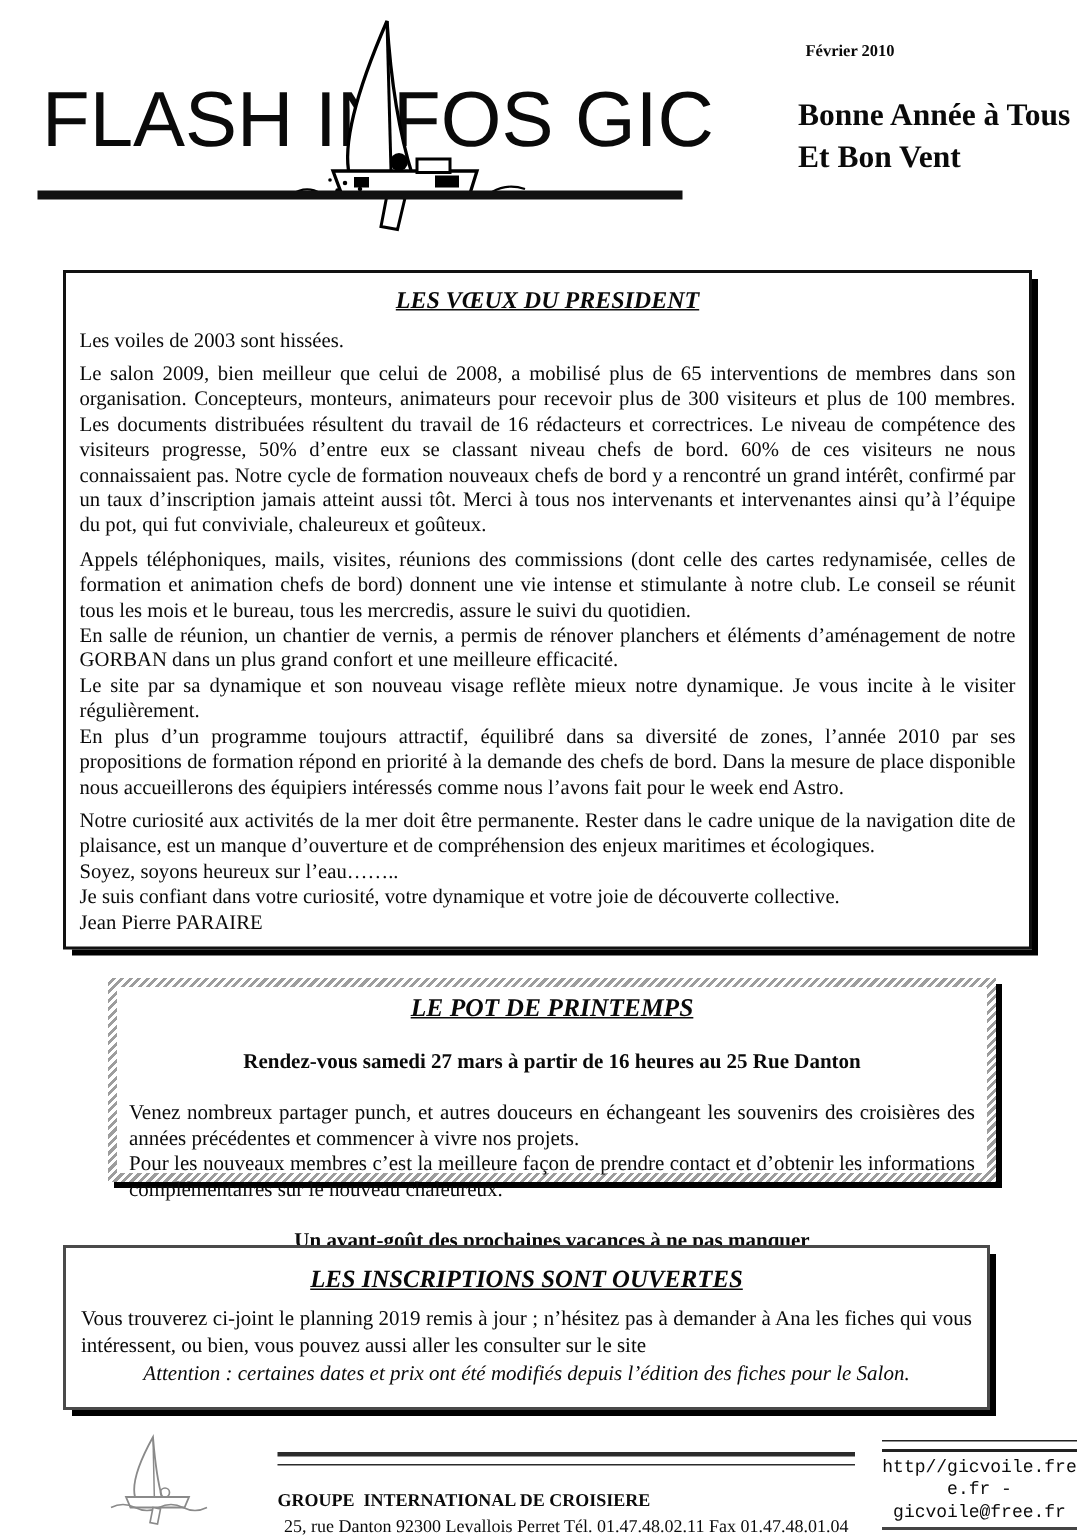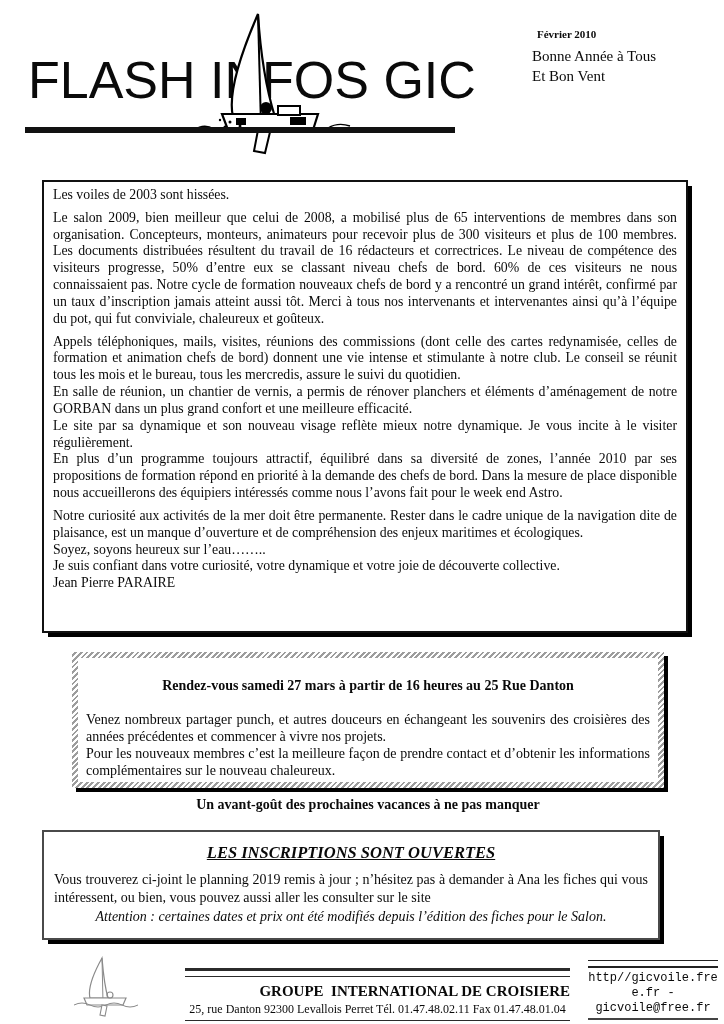--- a/index.html
+++ b/index.html
@@ -10,21 +10,21 @@
   
   .masthead{position:absolute;left:0;top:0;width:724px;height:160px;}
   .logo-text{
     position:absolute;left:28px;top:50px;
     font-family:"Liberation Sans", sans-serif;
     font-size:52px;font-weight:400;letter-spacing:0px;color:#0a0a0a;white-space:nowrap;
   }
   .masthead-rule{position:absolute;left:25px;top:127px;width:430px;height:6px;background:#111;}
   .boat-logo{position:absolute;left:192px;top:10px;width:160px;height:145px;}
   .issue-date{position:absolute;left:537px;top:28px;font-size:11px;font-weight:bold;}
-  .greeting{position:absolute;left:532px;top:46px;font-size:15px;font-weight:normal;line-height:1.35;}
+  .greeting{position:absolute;left:532px;top:62px;font-size:21px;font-weight:bold;line-height:1.35;}
   
   .docbox{position:absolute;box-sizing:border-box;background:#fff;}
   .box-title{
     text-align:center;font-weight:bold;font-style:italic;text-decoration:underline;
     margin:4px 0 8px 0;
   }
   .para{margin:0;text-align:justify;}
   
   .box-president{
     left:42px;top:180px;width:646px;height:453px;
@@ -53,21 +53,21 @@
     padding:6px 10px;font-size:14px;line-height:1.28;
   }
   .box-inscriptions .box-title{font-size:16.5px;margin:4px 0 8px 0;}
   .italic-center{font-style:italic;text-align:center;margin:1px 0 0 0;}
   
   .footer-boat{position:absolute;left:72px;top:956px;width:68px;height:62px;}
   .footer-center{position:absolute;left:185px;top:968px;width:385px;}
   .rule-thick{height:5px;border-top:3px solid #2b2b2b;border-bottom:1px solid #2b2b2b;}
   .rule-thin{height:4px;border-top:1px solid #2b2b2b;border-bottom:1px solid #555;margin-top:3px;}
   .footer-org{
-    text-align:right;font-weight:bold;font-size:15px;margin-top:6px;white-space:pre-wrap;
+    text-align:left;font-weight:bold;font-size:12px;margin-top:16px;white-space:pre-wrap;
   }
   .footer-address{text-align:center;font-size:12px;margin-top:2px;margin-bottom:2px;}
   .footer-right{position:absolute;left:588px;top:960px;width:130px;}
   .rule-double-top{height:5px;border-top:1px solid #222;border-bottom:2px solid #222;}
   .rule-double-bottom{height:4px;border-top:2px solid #444;border-bottom:1px solid #888;margin-top:2px;}
   .footer-web{text-align:center;font-size:12px;line-height:1.25;margin-top:3px;margin-bottom:2px;font-family:Liberation Mono, monospace;}
 </style>
 </head>
 <body>
 
@@ -97,34 +97,36 @@
   </svg>
   <div class="masthead-rule"></div>
   <div class="issue-date">Février 2010</div>
   <div class="greeting">
     <div>Bonne Année à Tous</div>
     <div>Et Bon Vent</div>
   </div>
 </div>
 
 <div class="docbox box-president">
+  <div class="box-title">LES VŒUX DU PRESIDENT</div>
   <p class="para">Les voiles de 2003 sont hissées.</p>
   <p class="para">Le salon 2009, bien meilleur que celui de 2008, a mobilisé plus de 65 interventions de membres dans son organisation. Concepteurs, monteurs, animateurs pour recevoir plus de 300 visiteurs et plus de 100 membres. Les documents distribuées résultent du travail de 16 rédacteurs et correctrices. Le niveau de compétence des visiteurs progresse, 50% d’entre eux se classant niveau chefs de bord. 60% de ces visiteurs ne nous connaissaient pas. Notre cycle de formation nouveaux chefs de bord y a rencontré un grand intérêt, confirmé par un taux d’inscription jamais atteint aussi tôt. Merci à tous nos intervenants et intervenantes ainsi qu’à l’équipe du pot, qui fut conviviale, chaleureux et goûteux.</p>
   <p class="para">Appels téléphoniques, mails, visites, réunions des commissions (dont celle des cartes redynamisée, celles de formation et animation chefs de bord) donnent une vie intense et stimulante à notre club. Le conseil se réunit tous les mois et le bureau, tous les mercredis, assure le suivi du quotidien.</p>
   <p class="para tight">En salle de réunion, un chantier de vernis, a permis de rénover planchers et éléments d’aménagement de notre GORBAN dans un plus grand confort et une meilleure efficacité.</p>
   <p class="para tight">Le site par sa dynamique et son nouveau visage reflète mieux notre dynamique. Je vous incite à le visiter régulièrement.</p>
   <p class="para tight">En plus d’un programme toujours attractif, équilibré dans sa diversité de zones, l’année 2010 par ses propositions de formation répond en priorité à la demande des chefs de bord. Dans la mesure de place disponible nous accueillerons des équipiers intéressés comme nous l’avons fait pour le week end Astro.</p>
   <p class="para">Notre curiosité aux activités de la mer doit être permanente. Rester dans le cadre unique de la navigation dite de plaisance, est un manque d’ouverture et de compréhension des enjeux maritimes et écologiques.</p>
   <p class="para tight">Soyez, soyons heureux sur l’eau……..</p>
   <p class="para tight">Je suis confiant dans votre curiosité, votre dynamique et votre joie de découverte collective.</p>
   <p class="para tight">Jean Pierre PARAIRE</p>
 </div>
 
 <div class="box-pot-outer">
   <div class="box-pot-inner">
+    <div class="box-title">LE POT DE PRINTEMPS</div>
     <p class="center-bold">Rendez-vous samedi 27 mars à partir de 16 heures au 25 Rue Danton</p>
     <p class="para">Venez nombreux partager punch, et autres douceurs en échangeant les souvenirs des croisières des années précédentes et commencer à vivre nos projets.</p>
     <p class="para">Pour les nouveaux membres c’est la meilleure façon de prendre contact et d’obtenir les informations complémentaires sur le nouveau chaleureux.</p>
     <p class="center-bold">Un avant-goût des prochaines vacances à ne pas manquer</p>
   </div>
 </div>
 
 <div class="docbox box-inscriptions">
   <div class="box-title">LES INSCRIPTIONS SONT OUVERTES</div>
   <p class="para">Vous trouverez ci-joint le planning 2019 remis à jour ; n’hésitez pas à demander à Ana les fiches qui vous intéressent, ou bien, vous pouvez aussi aller les consulter sur le site</p>

